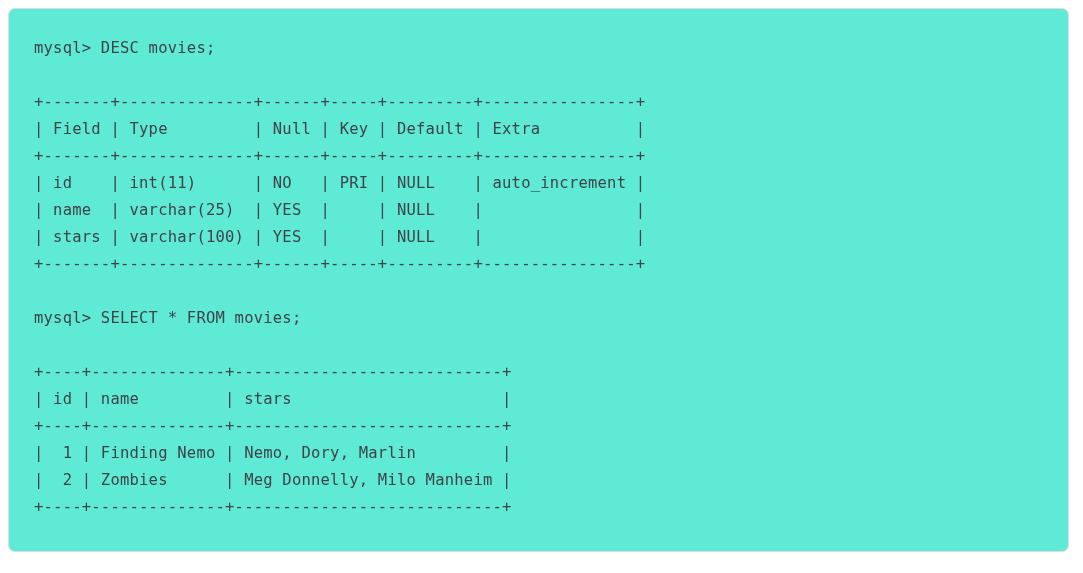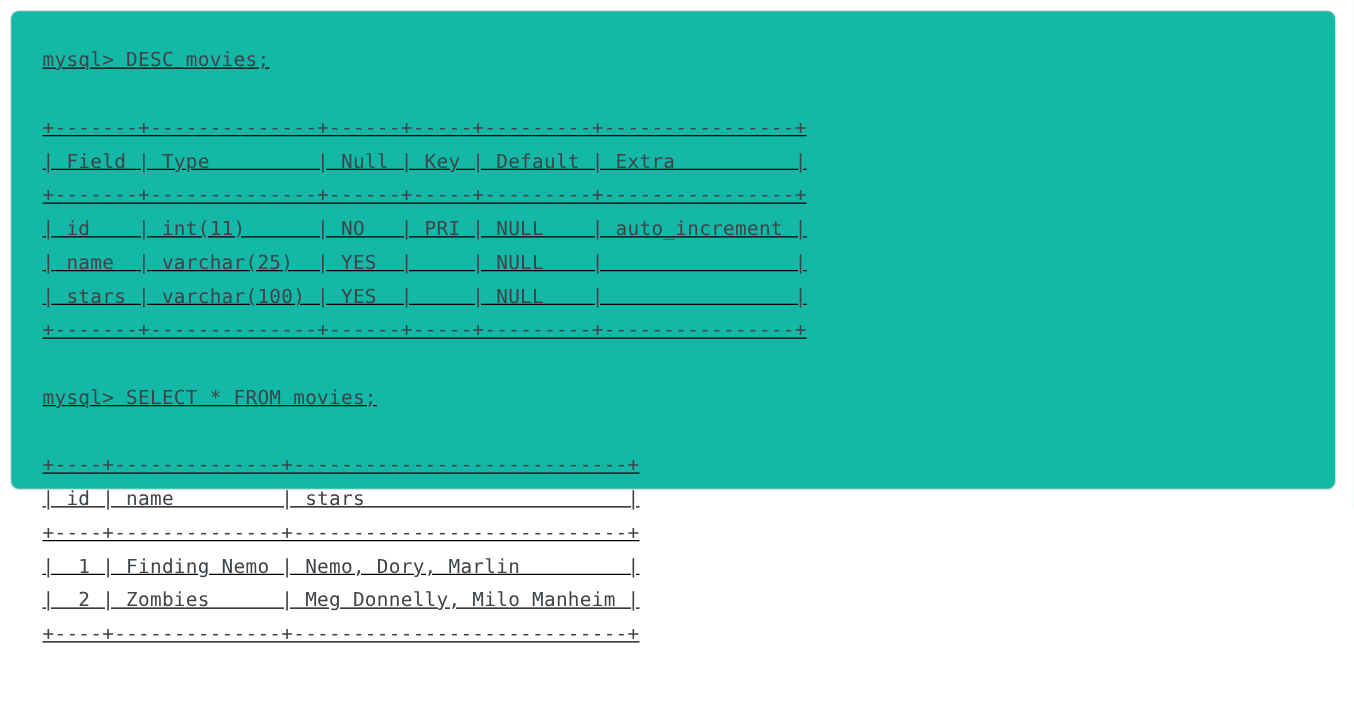--- a/index.html
+++ b/index.html
@@ -11,26 +11,25 @@
     width: 1083px;
     height: 573px;
     font-family: "DejaVu Sans Mono", "Liberation Mono", monospace;
     overflow: hidden;
   }
   #terminal-card {
     position: absolute;
     left: 8px;
     top: 8px;
     width: 1061px;
-    height: 384px;
+    height: 544px;
     box-sizing: border-box;
-    background: #14b8a6;
+    background: #5eead4;
     border: 1px solid #dddddd;
     border-radius: 7px;
-    text-decoration: underline;
   }
   #console-output {
     margin: 0;
     padding: 26px 0 0 25px;
     font-family: "DejaVu Sans Mono", "Liberation Mono", monospace;
     font-size: 15.5px;
     line-height: 27px;
     color: #3f4449;
     white-space: pre;
     letter-spacing: 0.22px;

